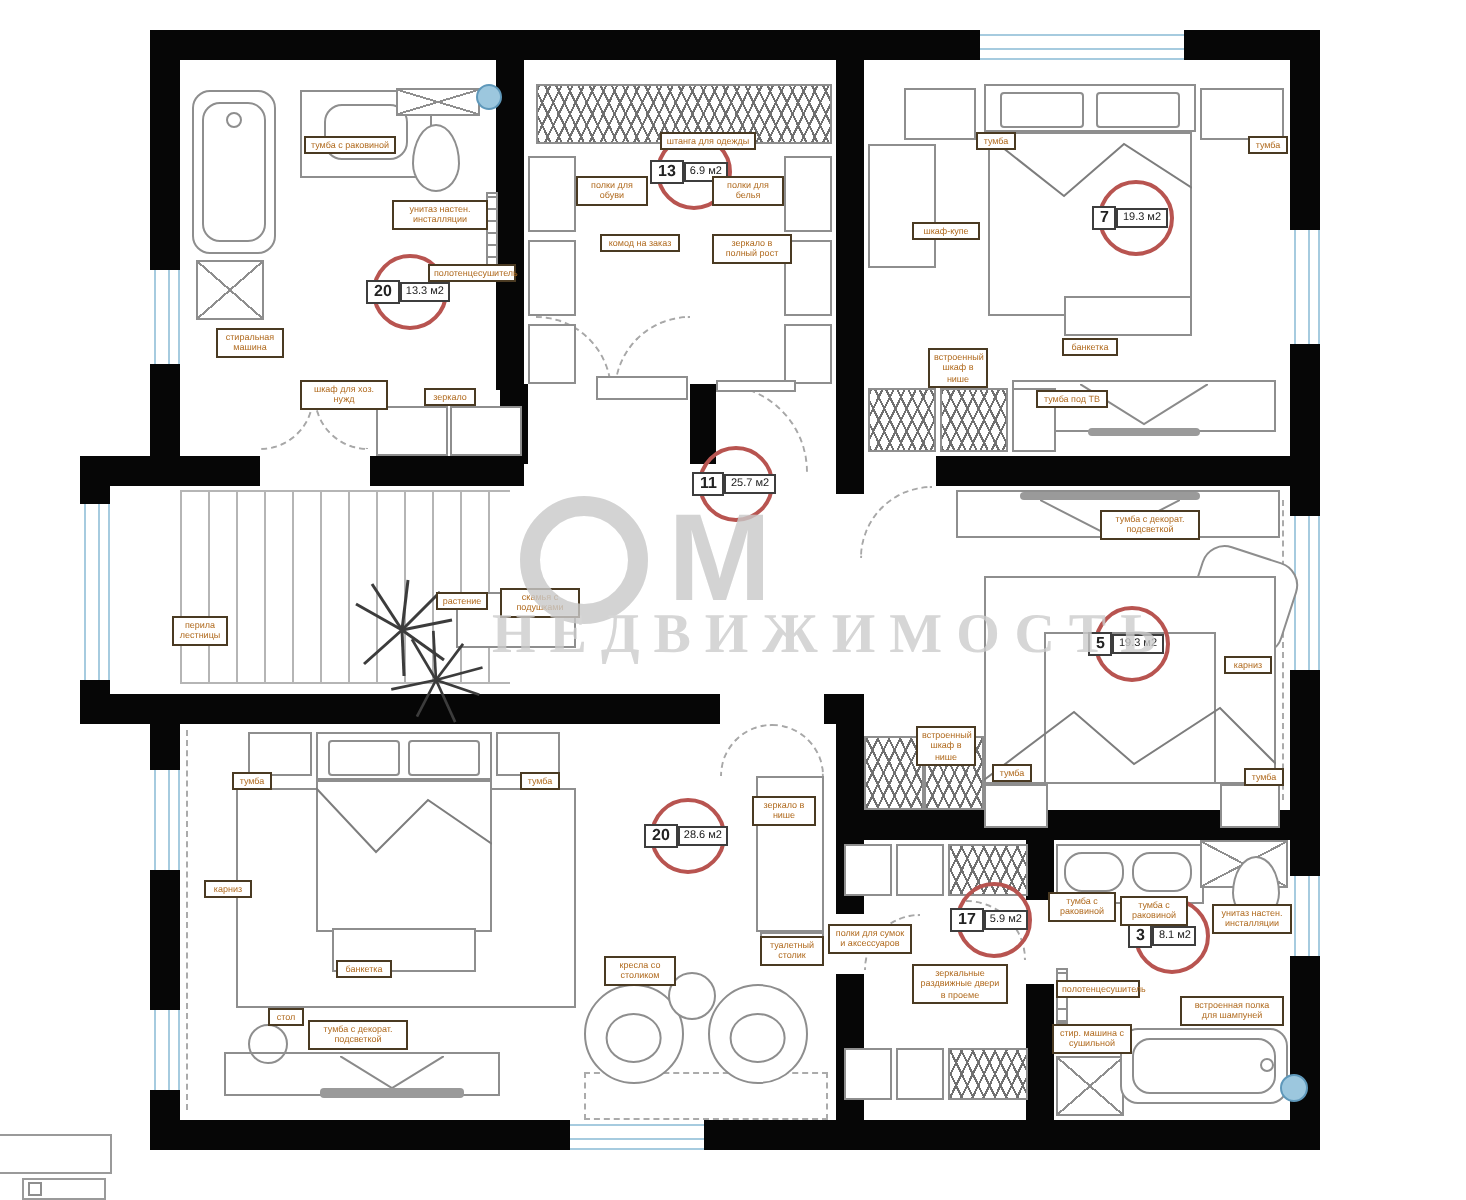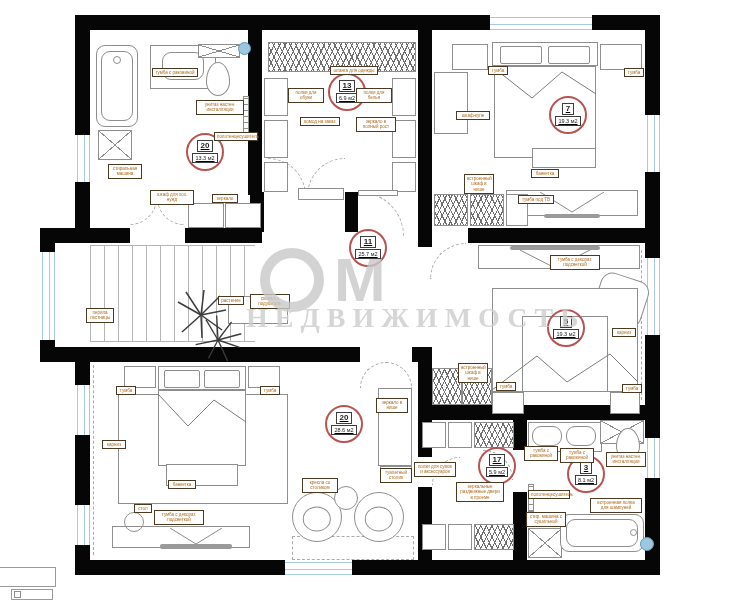--- a/index.html
+++ b/index.html
@@ -23,21 +23,21 @@
     background:repeating-linear-gradient(90deg,#b5b5b5 0 1px,transparent 1px 14px);}
   .door{position:absolute;z-index:8;box-sizing:border-box;}
   .door.tl{border-top:1px dashed #a8a8a8;border-left:1px dashed #a8a8a8;border-top-left-radius:100%;}
   .door.tr{border-top:1px dashed #a8a8a8;border-right:1px dashed #a8a8a8;border-top-right-radius:100%;}
   .door.bl{border-bottom:1px dashed #a8a8a8;border-left:1px dashed #a8a8a8;border-bottom-left-radius:100%;}
   .door.br{border-bottom:1px dashed #a8a8a8;border-right:1px dashed #a8a8a8;border-bottom-right-radius:100%;}
   .dashv{position:absolute;border-left:1px dashed #ababab;z-index:5;}
   .dashbox{position:absolute;border:1px dashed #ababab;z-index:5;}
   .lbl{position:absolute;z-index:30;background:#fff;border:1px solid #4a3a22;color:#b06a1e;
        font-size:4.5px;line-height:1.2;padding:1px 2px;text-align:center;box-sizing:border-box;}
-  .badge{position:absolute;z-index:26;width:44px;display:flex;flex-direction:column;align-items:center;text-decoration:underline;}
+  .badge{position:absolute;z-index:26;width:44px;display:flex;flex-direction:row;align-items:flex-start;}
   .badge .ring{position:absolute;width:34px;height:34px;border:2px solid #b85450;border-radius:50%;
        left:50%;top:50%;transform:translate(-50%,-50%);}
   .badge .num{position:relative;border:1px solid #3d3d3d;background:#fff;font-size:8px;font-weight:bold;
        color:#222;padding:0 3px;line-height:10px;}
   .badge .area{position:relative;border:1px solid #3d3d3d;background:#fff;font-size:5.5px;color:#222;
        padding:0 2px;line-height:8px;margin-top:1px;white-space:nowrap;}
   .svgabs{position:absolute;z-index:11;}
   .pillow{position:absolute;border:1px solid #8e8e8e;background:#fff;border-radius:2px;}
   .circle{border-radius:50%;}
   .ticks{background:repeating-linear-gradient(0deg,#8e8e8e 0 1px,transparent 1px 6px),#fff;}

